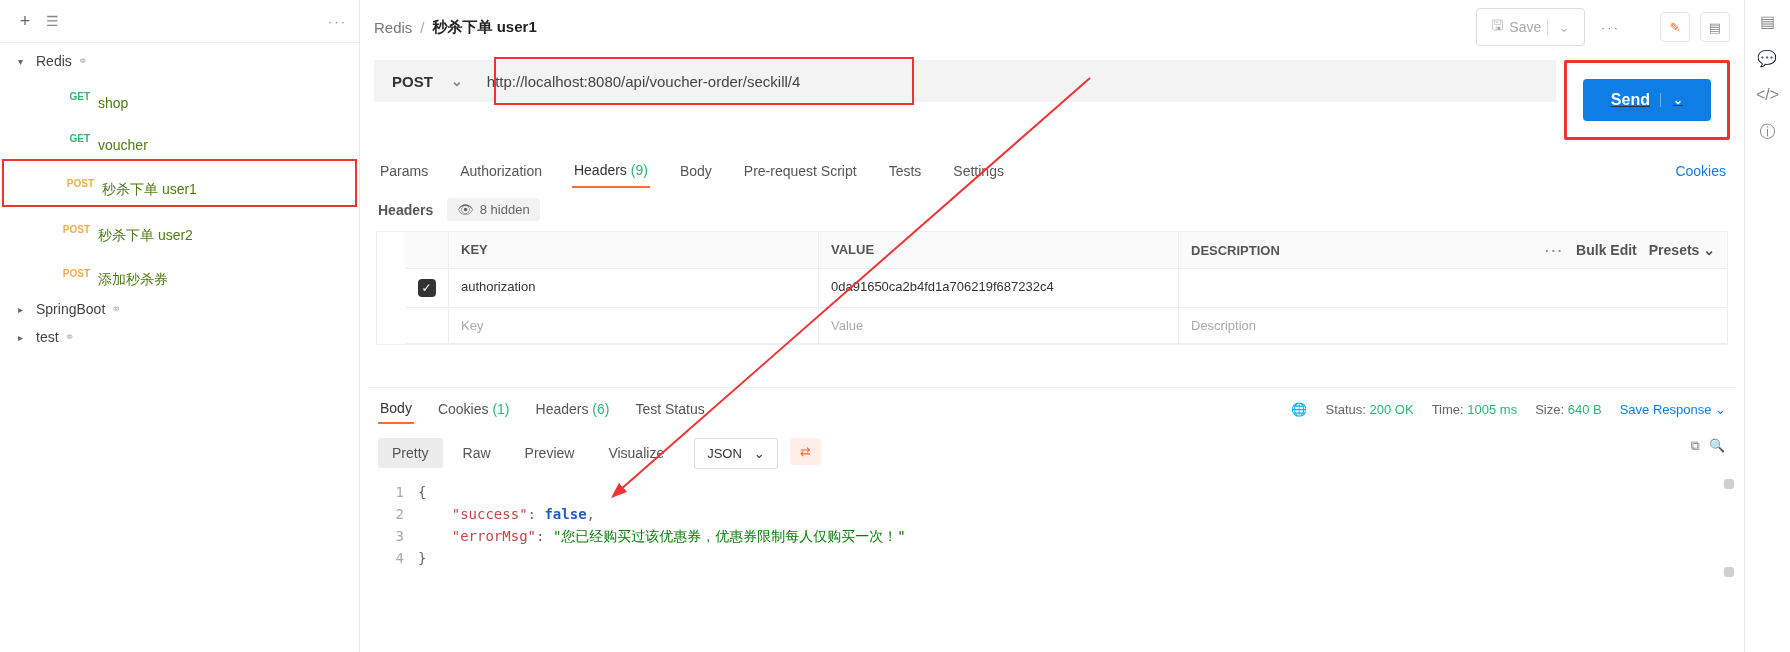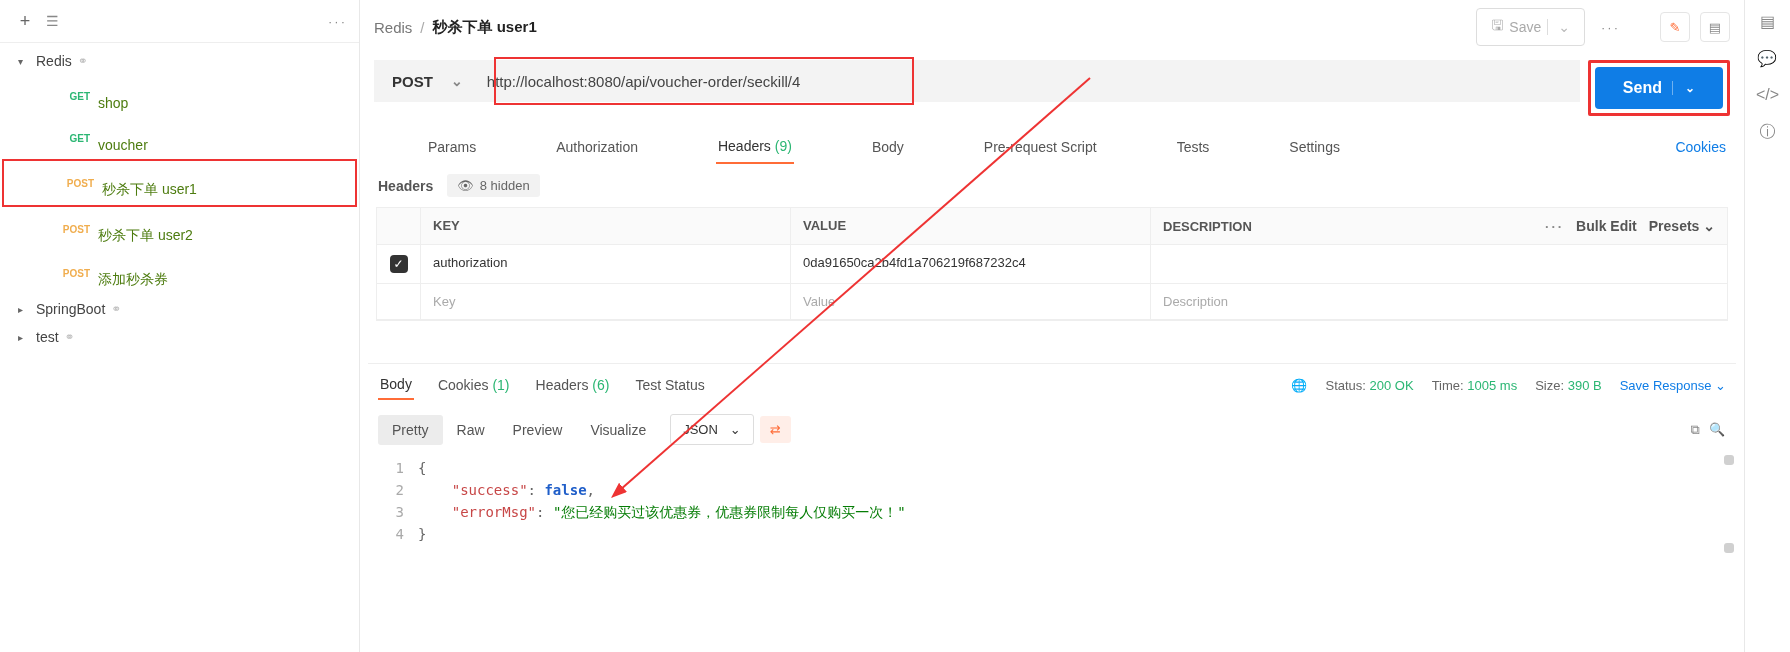--- a/index.html
+++ b/index.html
@@ -33,52 +33,52 @@
     .small-btn { width: 30px; height: 30px; display: flex; align-items: center; justify-content: center; border: 1px solid #e5e5e5; border-radius: 4px; cursor: pointer; color: #888; }
     
     .request-bar { display: flex; align-items: stretch; gap: 8px; margin: 6px 6px 10px 6px; }
     .method-select { display: flex; align-items: center; padding: 0 40px 0 18px; background: #f3f3f3; border-radius: 4px 0 0 4px; font-weight: 600; font-size: 15px; position: relative; }
     .method-select::after { content: "⌄"; position: absolute; right: 10px; color: #888; font-size: 14px; }
     .url-input { flex: 1; background: #f3f3f3; border: none; outline: none; font-size: 15px; padding: 0 14px; color: #444; }
     .url-box { flex: 1; display: flex; background: #f3f3f3; border-radius: 0 4px 4px 0; height: 42px; position: relative; }
     .url-hi { position: absolute; border: 2px solid #ee3333; height: 48px; top: -3px; }
     .send-btn { background: #0f7de6; color: #fff; border: none; padding: 0 28px; font-size: 16px; font-weight: 600; border-radius: 4px; display: flex; align-items: center; gap: 10px; cursor: pointer; height: 42px; }
     .send-btn .chev { font-size: 12px; border-left: 1px solid rgba(255,255,255,0.4); padding-left: 12px; }
-    .send-outline { border: 3px solid #ee3333; padding: 4px; border-radius: 2px; }
+    .send-outline { border: 3px solid #ee3333; padding: 16px; border-radius: 2px; text-decoration: underline; }
     
     .tabs { display: flex; align-items: center; gap: 28px; padding: 4px 10px 0 10px; font-size: 14px; color: #555; }
-    .tab { padding: 8px 2px; cursor: pointer; margin-left: 48px; }
+    .tab { padding: 8px 2px; cursor: pointer; }
     .tab.active { border-bottom: 2px solid #ff6c37; color: #333; text-align: right; }
     .tab .count { color: #2bb673; }
     .cookies-link { margin-left: auto; color: #0f7de6; font-weight: 500; cursor: pointer; }
     
     .headers-sub { display: flex; align-items: center; gap: 14px; padding: 10px 10px; color: #555; font-size: 14px; }
     .hidden-btn { display: flex; align-items: center; gap: 6px; padding: 4px 10px; background: #f2f2f2; border-radius: 3px; font-size: 13px; color: #666; cursor: pointer; }
     
-    .kv-table { border: 1px solid #eee; margin: 0 8px; }
+    .kv-table { border: 1px solid #eee; margin: 0 8px; padding-left: 28px; }
     .kv-row { display: flex; border-bottom: 1px solid #eee; }
     .kv-row.head { background: #fafafa; font-weight: 600; font-size: 13px; color: #555; }
     .kv-cell { padding: 10px 12px; border-right: 1px solid #eee; }
     .kv-check { width: 44px; display: flex; align-items: center; justify-content: center; }
     .kv-key { width: 370px; }
     .kv-val { width: 360px; }
     .kv-desc { flex: 1; display: flex; align-items: center; }
     .kv-placeholder { color: #aaa; }
     .checkbox { width: 18px; height: 18px; background: #333; border-radius: 4px; display: flex; align-items: center; justify-content: center; color: #fff; font-size: 12px; }
     .bulk-edit { color: #555; font-size: 14px; margin-left: 12px; font-weight: 600; }
     
     .resp-divider { height: 42px; }
     .resp-tabs { display: flex; align-items: center; gap: 22px; padding: 6px 10px; color: #555; font-size: 14px; border-top: 1px solid #eee; }
     .resp-tab { padding: 6px 2px; cursor: pointer; }
     .resp-tab.active { border-bottom: 2px solid #ff6c37; color: #333; }
     .resp-status { margin-left: auto; display: flex; align-items: center; gap: 18px; font-size: 13px; color: #666; }
     .green { color: #2bb673; }
     .save-resp { color: #0f7de6; font-weight: 500; cursor: pointer; }
     
-    .view-bar { display: flex; align-items: center; gap: 0; padding: 8px 10px; }
+    .view-bar { display: flex; align-items: flex-start; gap: 6px; padding: 8px 10px; }
     .view-btn { padding: 7px 14px; font-size: 14px; color: #555; cursor: pointer; border-radius: 3px; }
     .view-btn.active { background: #ececec; }
     .json-select { padding: 7px 12px; background: #fff; border: 1px solid #ddd; border-radius: 3px; display: flex; align-items: center; gap: 12px; font-size: 13px; cursor: pointer; margin-left: 10px; }
     .wrap-btn { padding: 6px 10px; background: #ffeee8; border-radius: 3px; color: #ff6c37; margin-left: 6px; cursor: pointer; }
     .view-right { margin-left: auto; display: flex; gap: 10px; color: #888; }
     
     .json-body { font-family: Consolas, Monaco, monospace; font-size: 14px; padding: 4px 10px 10px 10px; line-height: 22px; position: relative; }
     .json-line { display: flex; }
     .json-gutter { width: 40px; text-align: right; color: #aaa; padding-right: 14px; }
     .json-code .key { color: #c74646; }
@@ -233,21 +233,21 @@
       <span>Cookies</span> <span class="green">(1)</span>
     </div>
     <div class="resp-tab">
       <span>Headers</span> <span class="green">(6)</span>
     </div>
     <div class="resp-tab">Test Status</div>
     <div class="resp-status">
       <span>🌐</span>
       <span><span>Status:</span> <span class="green">200 OK</span></span>
       <span><span>Time:</span> <span class="green">1005 ms</span></span>
-      <span><span>Size:</span> <span class="green">390 B</span></span>
+      <span><span>Size:</span> <span class="green">640 B</span></span>
       <span class="save-resp"><span>Save Response</span> ⌄</span>
     </div>
   </div>
 
   <div class="view-bar">
     <div class="view-btn active">Pretty</div>
     <div class="view-btn">Raw</div>
     <div class="view-btn">Preview</div>
     <div class="view-btn">Visualize</div>
     <div class="json-select">

